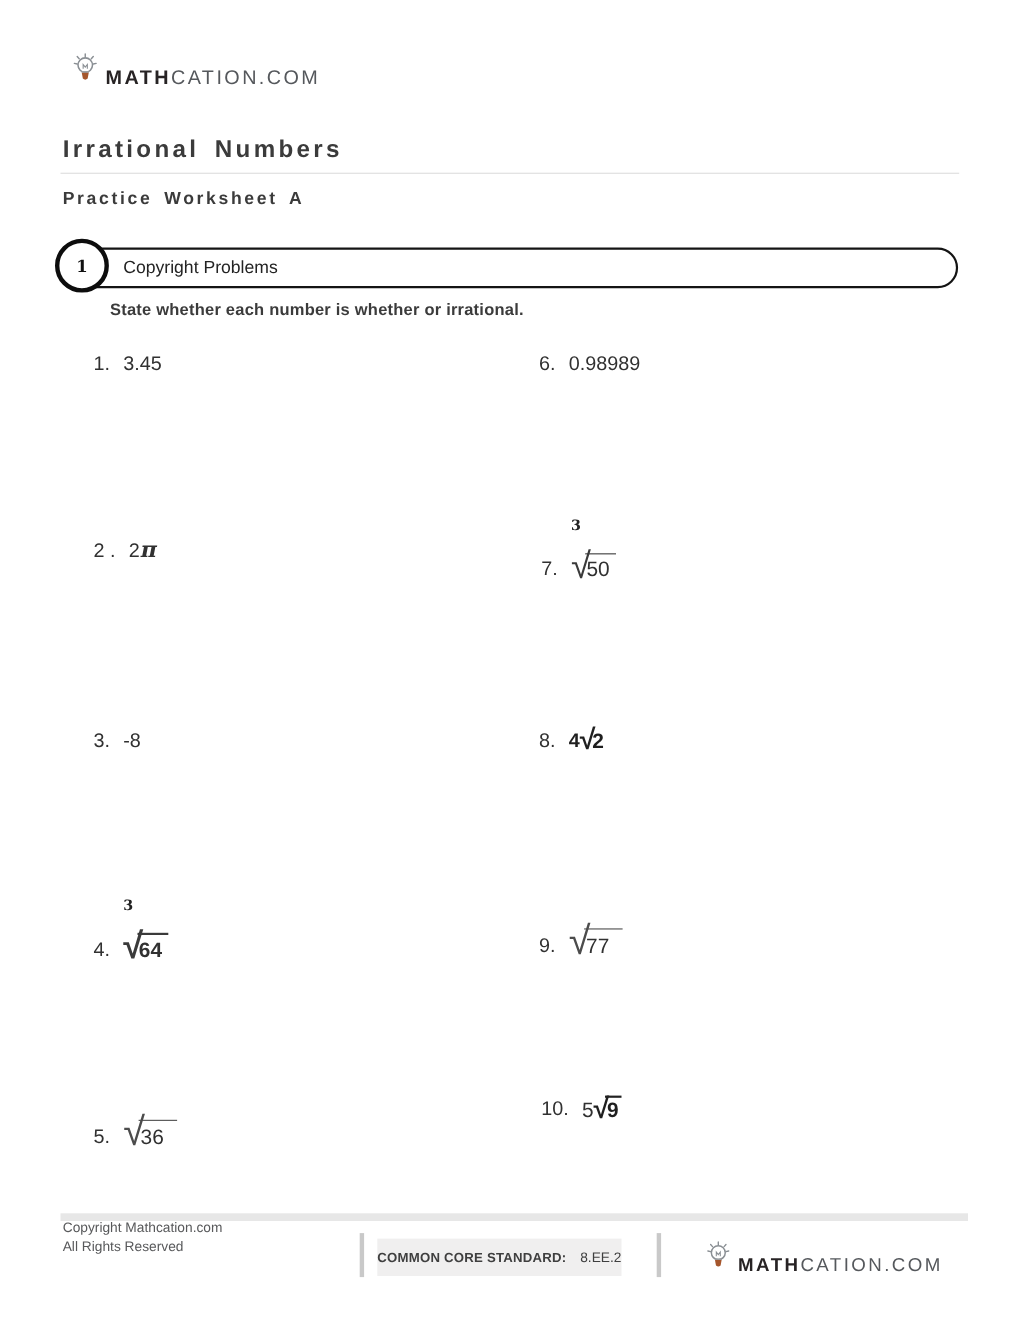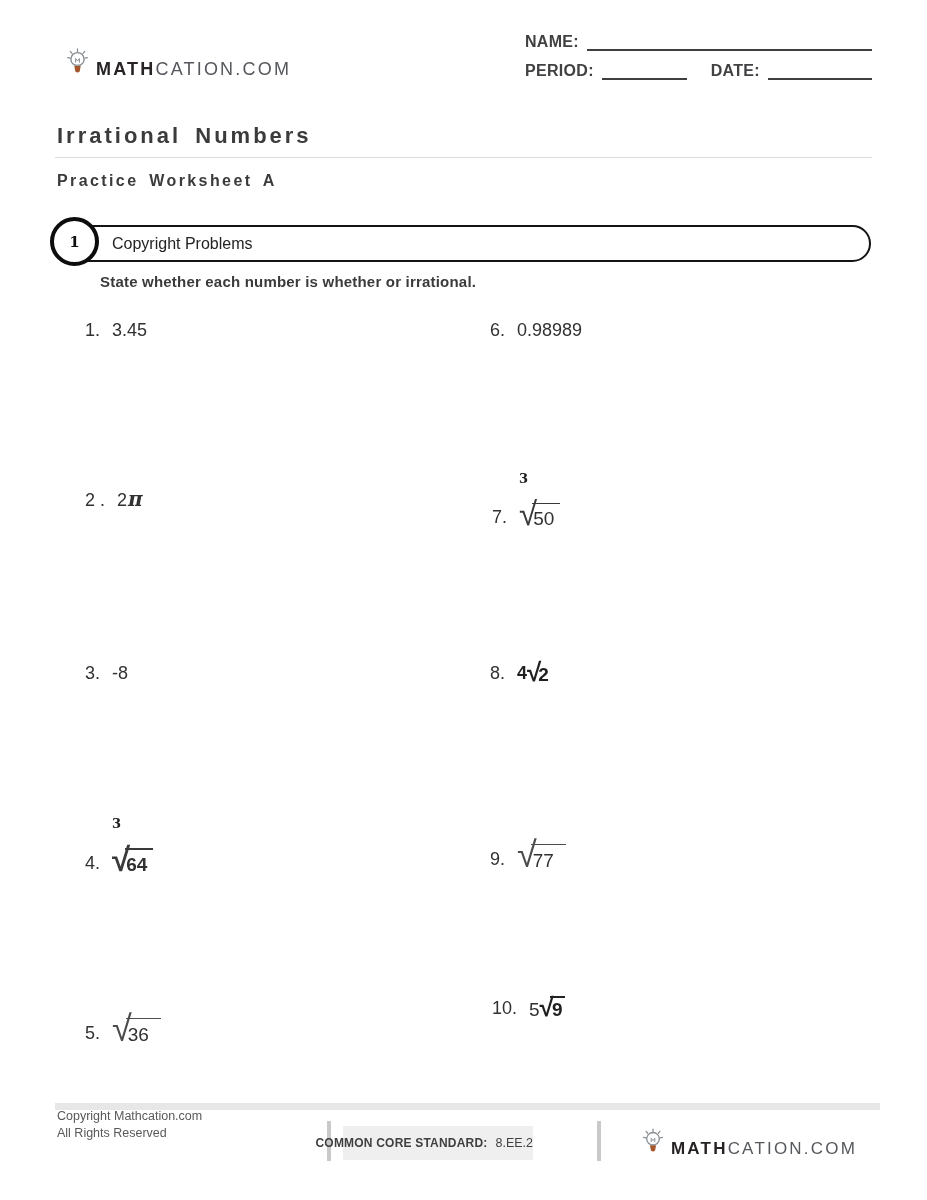--- a/index.html
+++ b/index.html
@@ -66,22 +66,22 @@
   .bold-expr .radicand-short { font-size:19px; line-height:19px; font-weight:bold; margin-left:-3px; }
   .bold-expr .radicand-bar { font-size:19px; line-height:19px; font-weight:bold; margin-left:-4px;
                              border-top:2.2px solid #222; padding:2px 3px 0 2px; }
   .coef-normal { font-weight:400; font-size:19px; line-height:19px; color:#313131; }
 
   
   .footer-bar { position:absolute; left:55px; top:1103px; width:825px; height:7px; background:#e7e7e7; }
   .copyright { position:absolute; left:57px; top:1108px; font-size:12.5px; color:#58595b; line-height:17px; }
   .vdiv { position:absolute; width:4px; height:40px; top:1121px; background:#c9c9c9; }
   .vdiv-1 { left:327px; } .vdiv-2 { left:597px; }
-  .ccs-box { position:absolute; left:343px; top:1126px; width:190px; height:34px; background:#f0efef;
-             display:flex; align-items:center; justify-content:flex-end; gap:8px; }
+  .ccs-box { position:absolute; left:343px; top:1126px; width:222px; height:34px; background:#f0efef;
+             display:flex; align-items:center; justify-content:space-between; gap:8px; }
   .ccs-label { font-size:12px; font-weight:bold; color:#3f3f3f; letter-spacing:.2px; white-space:nowrap; }
   .ccs-value { font-size:12.5px; color:#3f3f3f; white-space:nowrap; }
   .logo-footer { left:642px; top:1128px; }
   .logo-footer .logo-text { font-size:17px; }
 </style>
 </head>
 <body>
 
 <div class="page">
 
@@ -97,32 +97,20 @@
         </g>
         <circle cx="11.5" cy="11.2" r="6.6" fill="none" stroke="#8a8f94" stroke-width="1.4"></circle>
         <path d="M9.6 14.6 L9.6 10.6 L11.5 13 L13.4 10.6 L13.4 14.6" fill="none" stroke="#8a8f94" stroke-width="1"></path>
         <path d="M8.3 18 L14.7 18 L13.7 23.4 Q11.5 25.4 9.3 23.4 Z" fill="#a5562c"></path>
         <rect x="8.3" y="16.6" width="6.4" height="1.4" fill="#9b9fa3"></rect>
       </svg>
     </span>
     <span class="logo-text"><span class="lt-bold">MATH</span><span class="lt-light">CATION.COM</span></span>
   </div>
 
-  <div class="fillin">
-    <div class="fillin-row">
-      <span class="fillin-label">NAME:</span>
-      <span class="blank blank-name"></span>
-    </div>
-    <div class="fillin-row">
-      <span class="fillin-label">PERIOD:</span>
-      <span class="blank blank-period"></span>
-      <span class="fillin-label date-label">DATE:</span>
-      <span class="blank blank-date"></span>
-    </div>
-  </div>
 
   <div class="page-title">Irrational Numbers</div>
   <div class="title-rule"></div>
   <div class="subtitle">Practice Worksheet A</div>
 
   <div class="banner-pill">
     <span class="banner-title">Copyright Problems</span>
   </div>
   <div class="banner-circle">
     <span class="banner-num">1</span>

